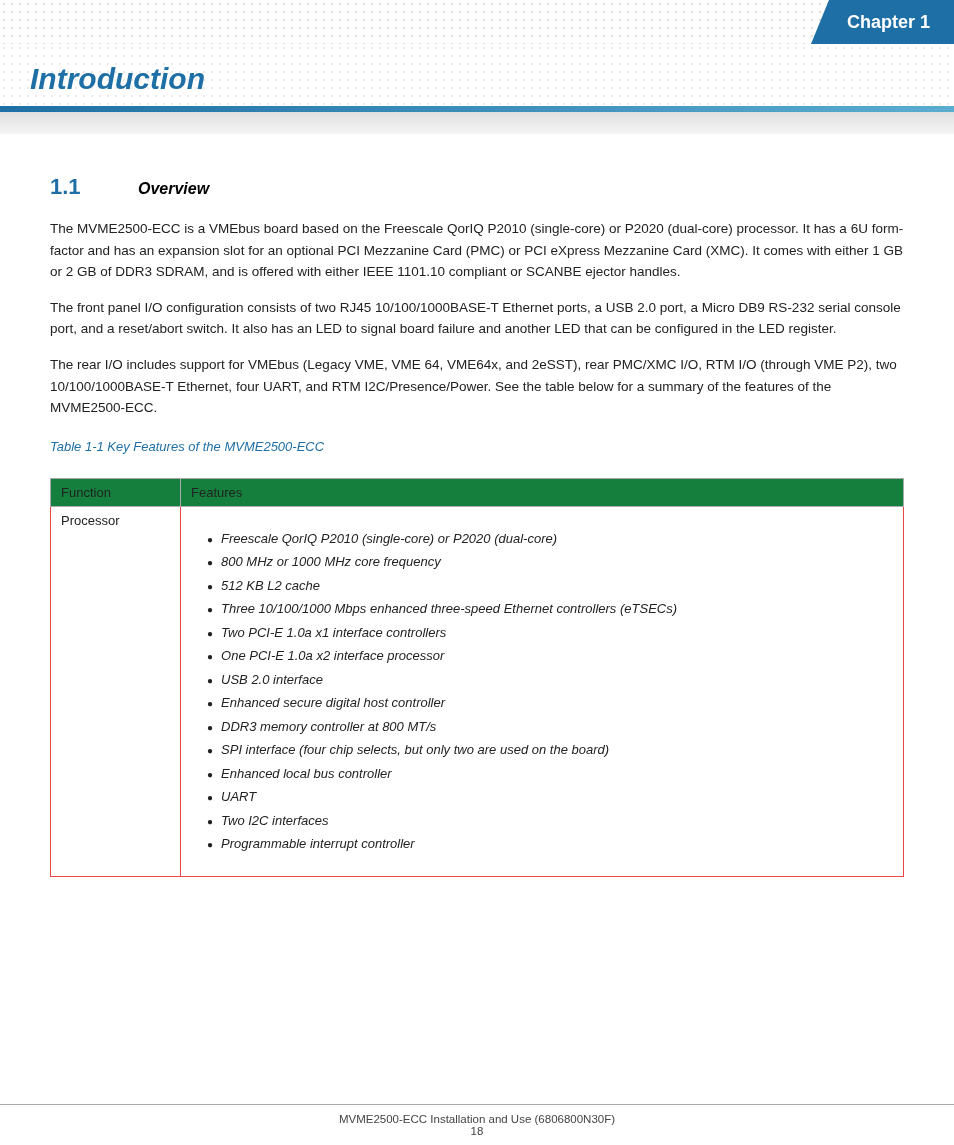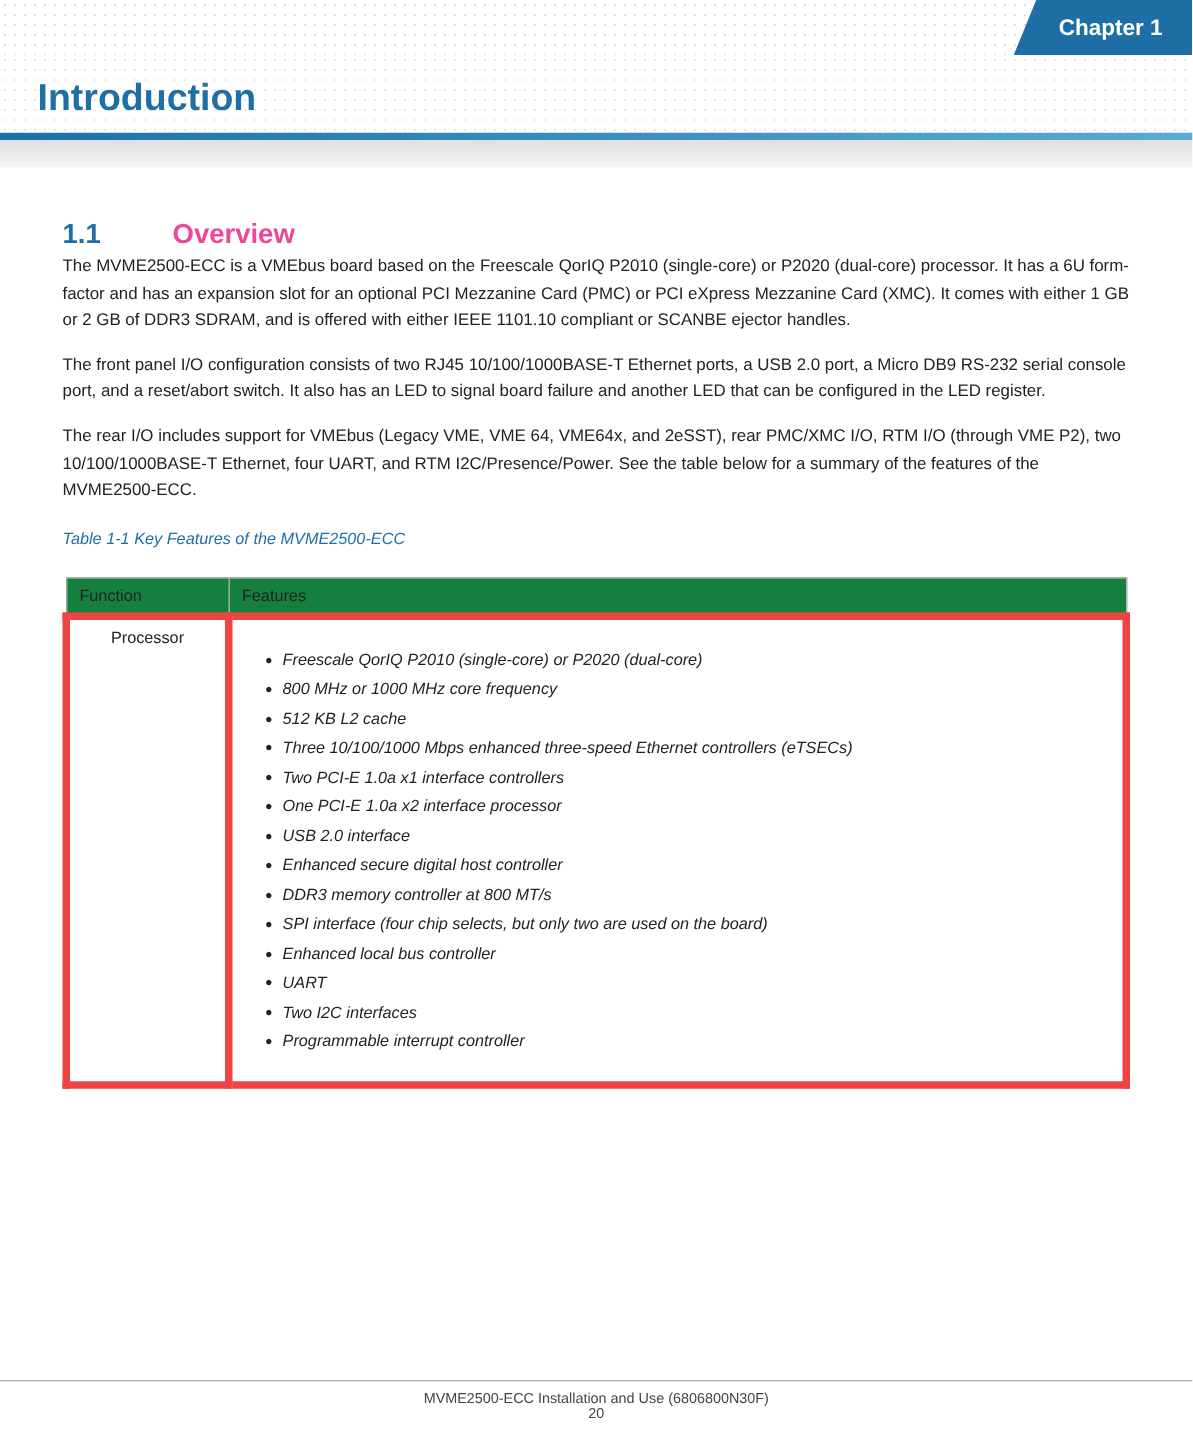--- a/index.html
+++ b/index.html
@@ -45,20 +45,21 @@
       align-items: center;
       clip-path: polygon(18px 0%, 100% 0%, 100% 100%, 0% 100%);
     }
 
     
     .intro-section {
       position: relative;
       padding: 8px 0 0 0;
       background: #fff;
       overflow: hidden;
+      font-style: italic;
     }
 
     .intro-dot-pattern {
       position: absolute;
       top: 0; left: 0; right: 0; bottom: 0;
       background-image: radial-gradient(circle, #ccc 1px, transparent 1px);
       background-size: 8px 8px;
       opacity: 0.4;
     }
 
@@ -87,36 +88,37 @@
 
     
     .main-content {
       padding: 30px 50px 60px 50px;
     }
 
     
     .section-heading {
       display: flex;
       align-items: baseline;
-      margin-bottom: 2px;
+      margin-bottom: 18px;
       margin-top: 10px;
     }
 
     .section-number {
       font-size: 22px;
       font-weight: bold;
       color: #1e6fa5;
       margin-right: 28px;
       min-width: 60px;
     }
 
     .section-title {
-      font-size: 22px;
-      font-weight: bold;
-      color: #ec4899;
+      font-size: 16px;
+      font-weight: bold;
+      color: #000000;
+      font-style: italic;
     }
 
     
     .body-text {
       font-size: 13.5px;
       line-height: 1.6;
       color: #222;
       margin-bottom: 14px;
       text-align: left;
     }
@@ -140,24 +142,23 @@
 
     .features-table th {
       background: #15803d;
       border: 1px solid #aaa;
       padding: 6px 10px;
       font-weight: normal;
       text-align: left;
     }
 
     .features-table td {
-      border: 6px solid #ef4444;
+      border: 1px solid #ef4444;
       padding: 6px 10px;
       vertical-align: top;
-      text-align: center;
     }
 
     .features-table td:first-child {
       width: 130px;
       vertical-align: top;
     }
 
     .features-table ul {
       list-style: none;
       padding: 0;
@@ -285,14 +286,14 @@
           </ul>
         </td>
       </tr>
     </tbody>
   </table>
 
 </div>
 
 <div class="page-footer">
   <span>MVME2500-ECC Installation and Use (6806800N30F)</span>
-  <span>20</span>
+  <span>18</span>
 </div>
 
 </body></html>

